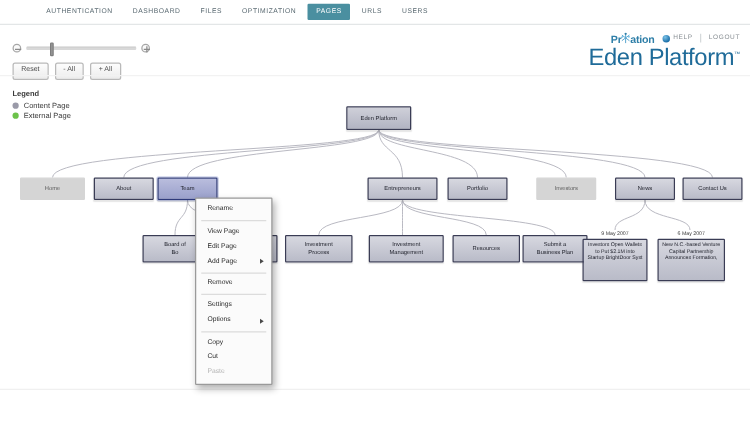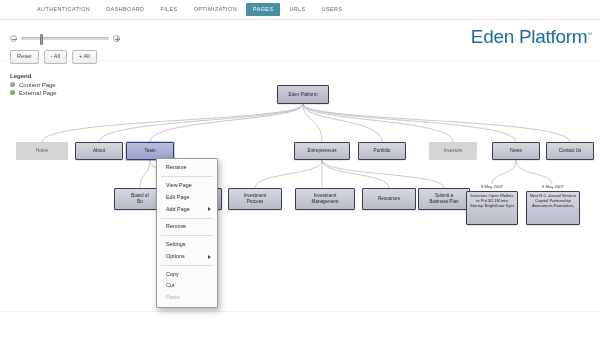--- a/index.html
+++ b/index.html
@@ -216,20 +216,40 @@
           </div>
           <div class="legend-item">
             <div class="legend-dot" style="background: rgb(108, 194, 74);"></div>
             <div class="legend-label">External Page</div>
           </div>
         </div>
     </div>
   </div>
 
   <div class="brand">
+    <div class="brand-top">
+      <div class="brand-mark">
+        <span>Pr</span><span class="star"><svg width="7" height="9" viewBox="0 0 7 9">
+            <g stroke="#5aa6cf" stroke-width="0.8" stroke-linecap="round">
+              <line x1="3.5" y1="0.6" x2="3.5" y2="8.2"></line>
+              <line x1="0.7" y1="2.2" x2="6.3" y2="6.4"></line>
+              <line x1="6.3" y1="2.2" x2="0.7" y2="6.4"></line>
+            </g>
+            <circle cx="3.5" cy="1.0" r="0.9" fill="#2f7fa8"></circle>
+            <circle cx="0.9" cy="3.4" r="0.8" fill="#7cc3e8"></circle>
+            <circle cx="6.1" cy="3.4" r="0.8" fill="#7cc3e8"></circle>
+          </svg></span><span>ation</span>
+      </div>
+      <div class="help-wrap">
+        <div class="help-icon"></div>
+        <div class="minilink">HELP</div>
+      </div>
+      <div class="minisep"></div>
+      <div class="minilink">LOGOUT</div>
+    </div>
     <div class="brand-name"><span>Eden Platform</span><span class="brand-tm">™</span></div>
   </div>
 
   <div class="canvas">
     <div class="canvas-frame"></div>
     <svg class="links" viewBox="0 0 600 252">
       <g fill="none" stroke="#b9b9c2" stroke-width="0.8">
 
         <path d="M303 44 C 303 62, 42 58, 42 82"></path>
         <path d="M303 44 C 303 62, 99 58, 99 82"></path>

